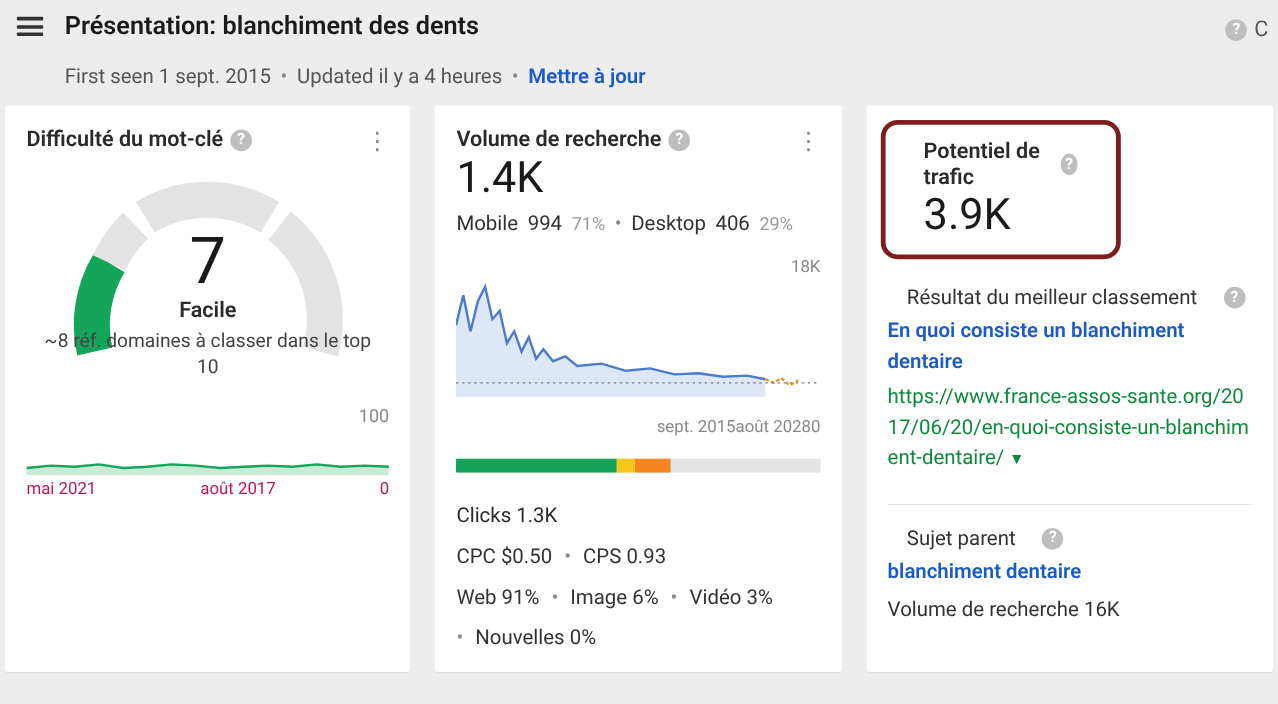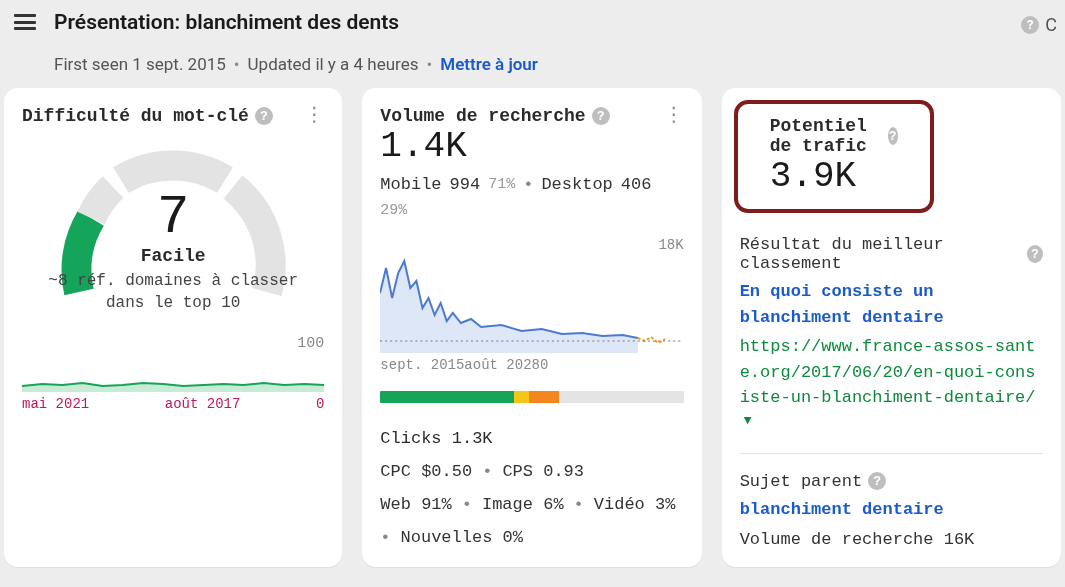--- a/index.html
+++ b/index.html
@@ -7,21 +7,21 @@
   .page-header { padding:10px 18px 14px 14px; }
   .header-row1 { display:flex; align-items:center; gap:18px; }
   .hamburger { width:22px; height:22px; display:flex; flex-direction:column; justify-content:space-between; cursor:pointer; padding:3px 0;}
   .hamburger span { display:block; height:3px; background:#333; border-radius:1px; }
   h1.page-title { font-size:21px; font-weight:600; color:#1A1A1A; }
   .header-row2 { padding-left:40px; margin-top:20px; font-size:17px; color:#555; display:flex; align-items:center; flex-wrap:wrap; gap:8px; }
   .header-c { position:absolute; right:8px; top:14px; font-size:18px; color:#555; display:flex; align-items:center; gap:6px;}
   .dot { color:#888; }
   .update-link { color:#1A5BCC; font-weight:600; }
   .cards { display:flex; gap:20px; padding:0 4px; }
-  .card { background:#fff; border-radius:14px; box-shadow:0 1px 0 rgba(0,0,0,0.06); padding:18px;font-family:Liberation Mono, monospace; }
+  .card { background:#fff; border-radius:2px; box-shadow:0 1px 0 rgba(0,0,0,0.06); padding:18px; }
   .card1 { width:345px; }
   .card2 { width:346px; }
   .card3 { width:346px; }
   .card-head { display:flex; align-items:center; position:relative; }
   .card-title { font-size:18px; font-weight:600; color:#2A2A2A; margin-right:6px; }
   .qmark { width:18px; height:18px; border-radius:50%; background:#BEBEBE; color:#fff; font-size:13px; display:inline-flex; align-items:center; justify-content:center; font-weight:700; }
   .kebab { margin-left:auto; font-size:20px; color:#888; cursor:pointer; letter-spacing:0; line-height:1; }
 
   .gauge-wrap { text-align:center; margin-top:6px; }
   .gauge-number { font-size:54px; font-weight:400; color:#1A1A1A; margin-top:-130px; }
@@ -30,29 +30,29 @@
 
   .spark-label-right { text-align:right; font-size:15px; color:#888; margin-top:20px; }
   .spark-box { height:40px; position:relative; }
   .spark-axis { display:flex; justify-content:space-between; font-size:14px; color:#be185d; margin-top:4px; }
 
   .big-number { font-size:36px; font-weight:400; color:#1A1A1A; }
   .sv-row { margin-top:8px; font-size:17px; color:#333; display:flex; gap:8px; align-items:center; flex-wrap:wrap; }
   .pct { color:#999; font-size:15px;}
   .sv-chart-label { text-align:right; font-size:14px; color:#888; margin-top:18px; }
   .sv-chart { height:100px; position:relative; }
-  .sv-axis { display:flex; justify-content:flex-start; font-size:14px; color:#888; margin-top:4px; }
+  .sv-axis { display:flex; justify-content:flex-end; font-size:14px; color:#888; margin-top:17px; }
   .sv-axis .zero { }
   .segment-bar { display:flex; height:12px; width:100%; margin-top:18px; border-radius:1px; overflow:hidden;}
   .seg-green{background:#14A55A;flex:0 0 44%;} .seg-yellow{background:#F5C518;flex:0 0 5%;} .seg-orange{background:#F5851F;flex:0 0 10%;} .seg-gray{background:#E4E4E4;flex:1;}
   .clicks-line{font-size:17px; margin-top:26px;}
   .metric-line{font-size:17px; color:#333; margin-top:14px; display:flex; gap:10px; flex-wrap:wrap; align-items:center;}
   .tp-box{ border:4px solid #7f1d1d; border-radius:14px; padding:12px 32px; width:200px; margin:-6px 0 0 -6px;}
   .section-gap{margin-top:22px;}
-  .label17{font-size:17px; color:#333; display:flex; align-items:center; gap:6px;}
+  .label17{font-size:17px; color:#333; display:flex; align-items:center; gap:22px;margin-left:16px;}
   .link-blue{color:#1A5BCC; font-weight:600; font-size:17px; line-height:1.5; margin-top:6px; display:block;}
   .link-green{color:#0D8A3C; font-size:17px; line-height:1.5; word-break:break-all;}
   .green-caret{color:#0D8A3C; font-size:13px; margin-left:4px;}
   hr.rule{border:none;border-top:1px solid #E4E4E4;margin:24px 0 18px;}
   .vol-line{font-size:17px;color:#333;margin-top:8px;}
 </style>
 </head>
 <body>
 
 <div class="page-header">

